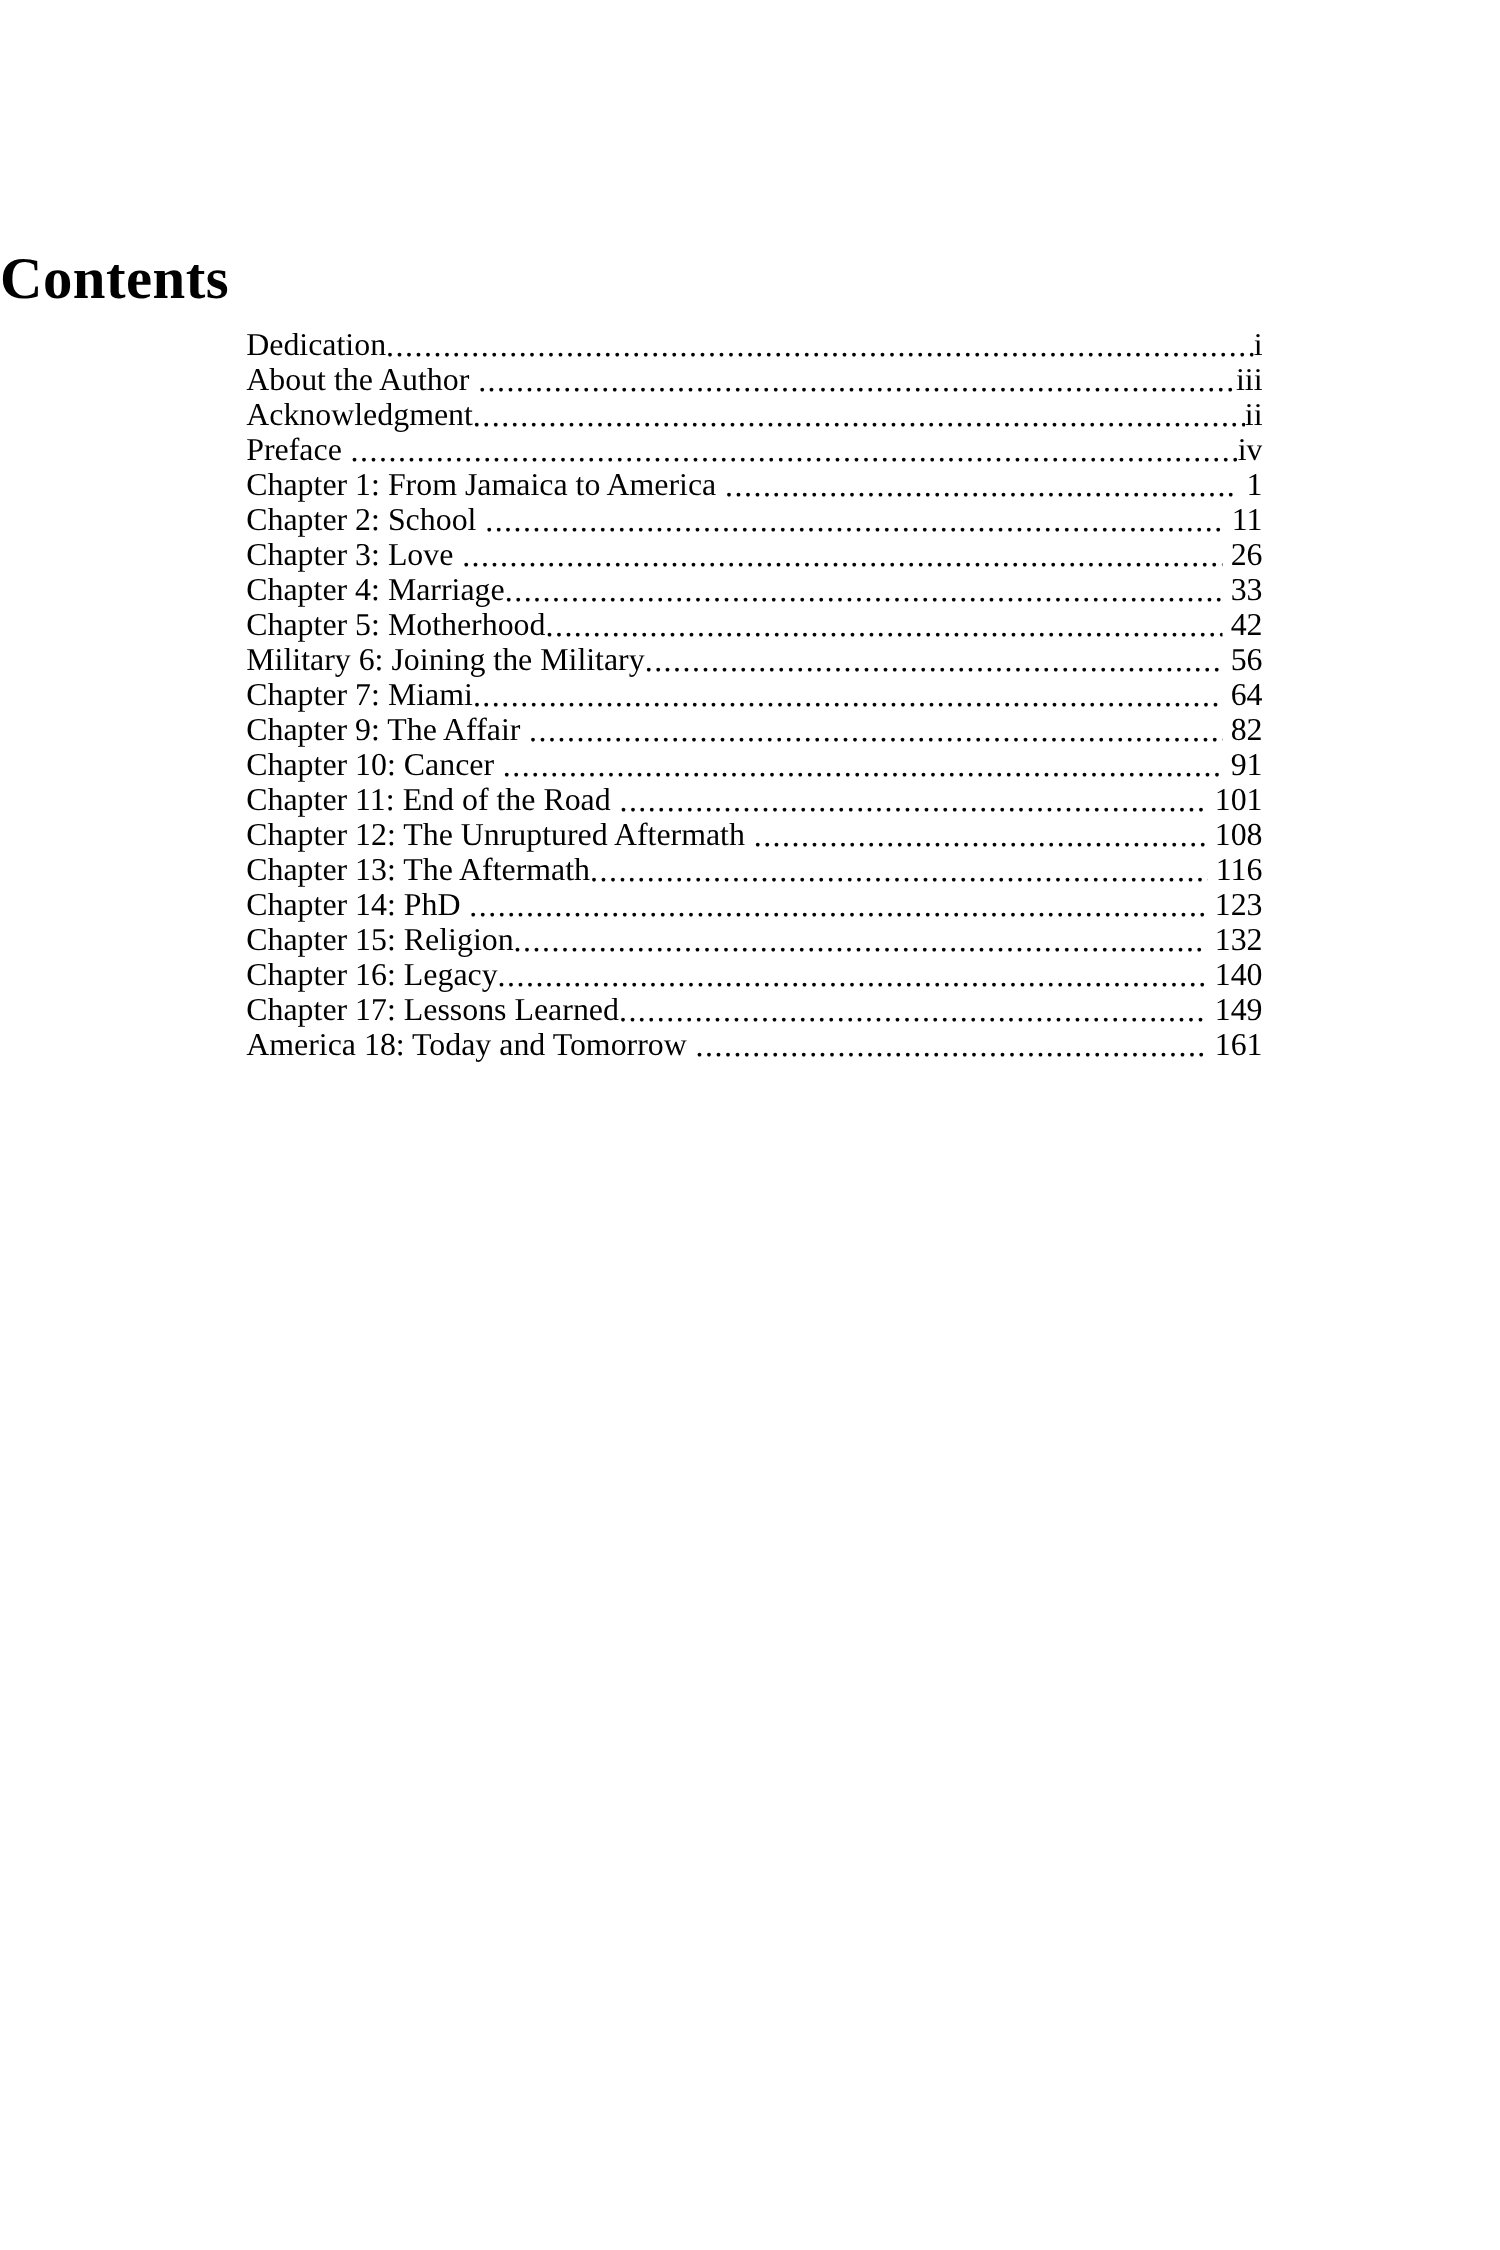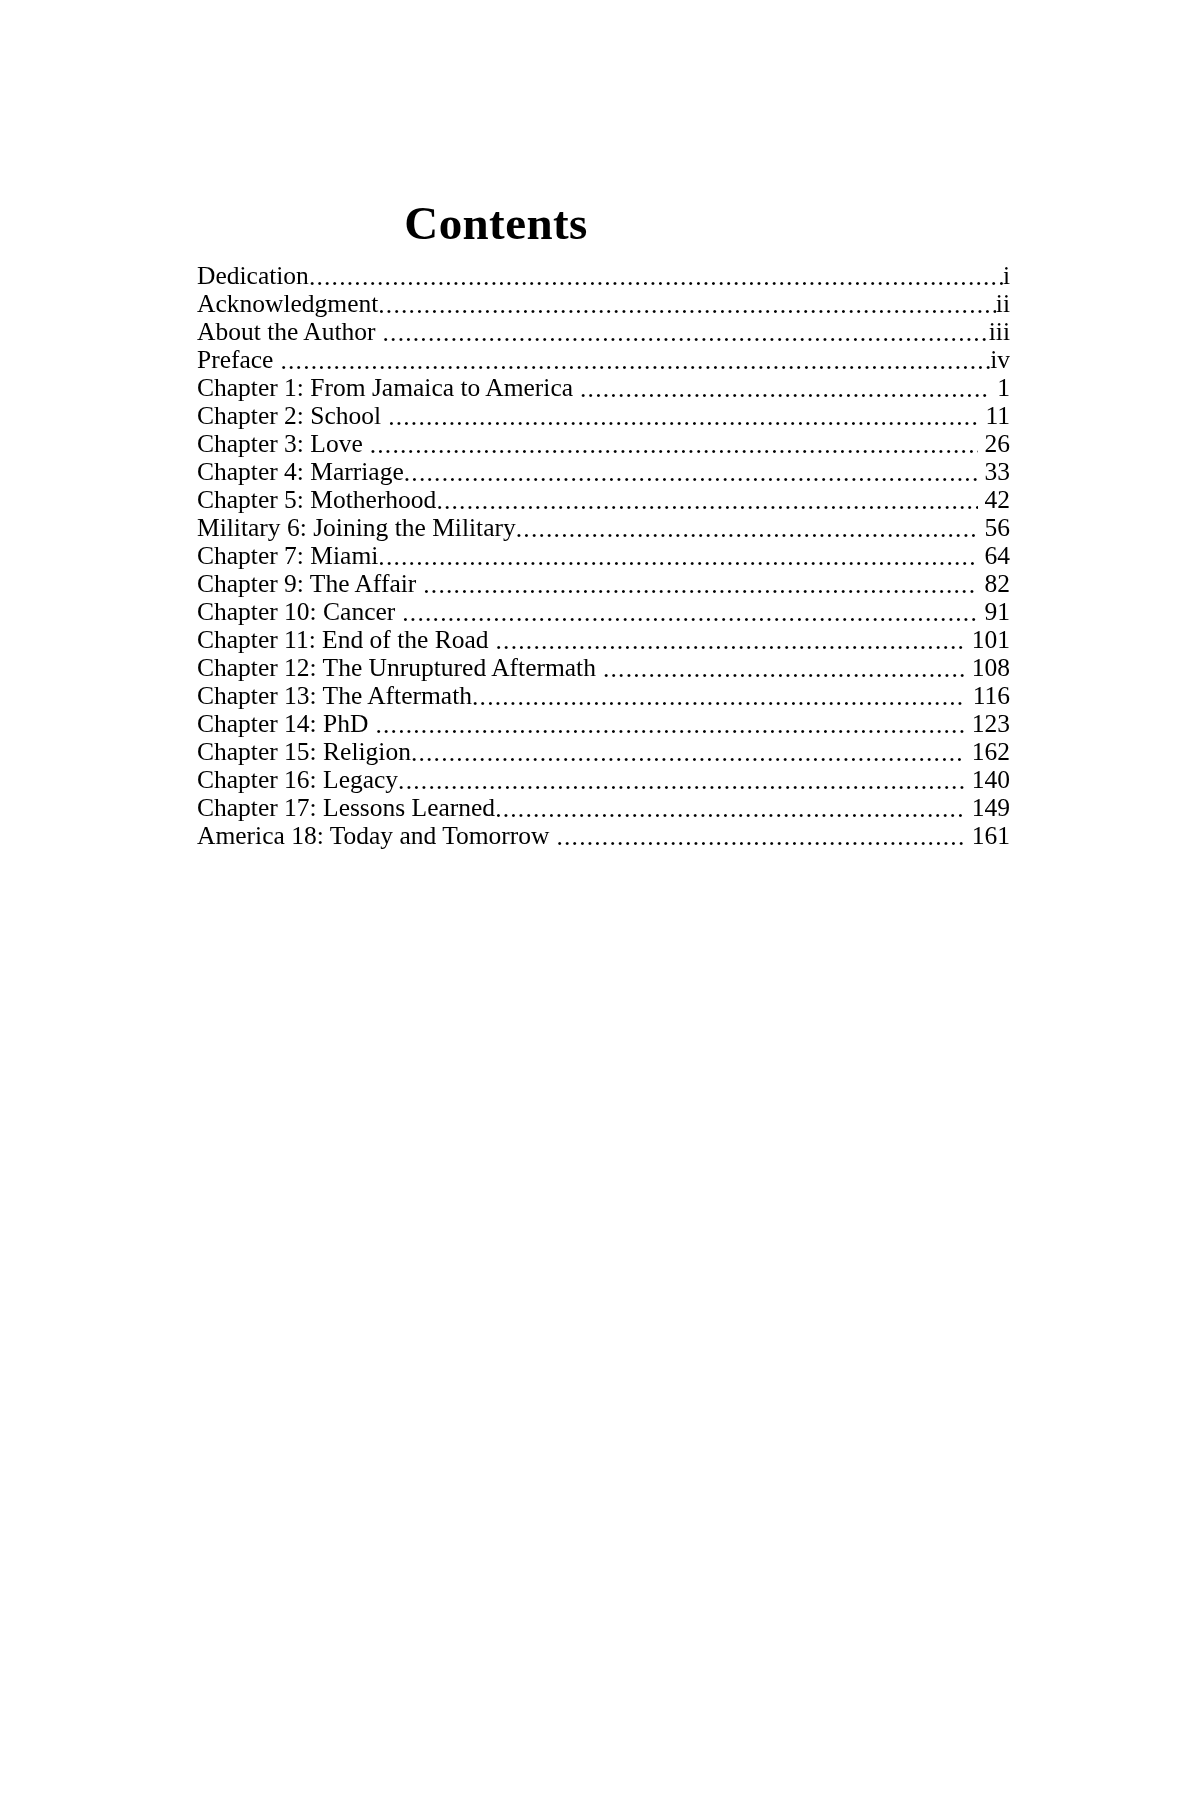--- a/index.html
+++ b/index.html
@@ -19,21 +19,20 @@
     margin: 0 auto;
     background: #ffffff;
     overflow: hidden;
     box-sizing: border-box;
   }
   .page-title {
     position: absolute;
     top: 166px;
     left: 0;
     width: 992px;
-    text-align: center;
     font-size: 47px;
     font-weight: bold;
     letter-spacing: 0.4px;
     line-height: 1.12;
     font-family: "Liberation Serif", "DejaVu Serif", serif;
   }
   .toc {
     position: absolute;
     top: 262px;
     left: 197px;
@@ -82,29 +81,29 @@
 <div class="page">
 
   <h1 class="page-title">Contents</h1>
 
   <div class="toc" id="toc-list">
       <div class="toc-entry">
         <span class="toc-label">Dedication</span>
         <span class="toc-leader"></span>
         <span class="toc-page">i</span>
       </div>
+      <div class="toc-entry gap-before">
+        <span class="toc-label">About the Author</span>
+        <span class="toc-leader"></span>
+        <span class="toc-page">iii</span>
+      </div>
       <div class="toc-entry">
         <span class="toc-label">Acknowledgment</span>
         <span class="toc-leader"></span>
         <span class="toc-page">ii</span>
-      </div>
-      <div class="toc-entry gap-before">
-        <span class="toc-label">About the Author</span>
-        <span class="toc-leader"></span>
-        <span class="toc-page">iii</span>
       </div>
       <div class="toc-entry gap-before">
         <span class="toc-label">Preface</span>
         <span class="toc-leader"></span>
         <span class="toc-page">iv</span>
       </div>
       <div class="toc-entry gap-before gap-after">
         <span class="toc-label">Chapter 1: From Jamaica to America</span>
         <span class="toc-leader"></span>
         <span class="toc-page">1</span>
@@ -165,21 +164,21 @@
         <span class="toc-page">116</span>
       </div>
       <div class="toc-entry gap-before gap-after">
         <span class="toc-label">Chapter 14: PhD</span>
         <span class="toc-leader"></span>
         <span class="toc-page">123</span>
       </div>
       <div class="toc-entry gap-after">
         <span class="toc-label">Chapter 15: Religion</span>
         <span class="toc-leader"></span>
-        <span class="toc-page">162</span>
+        <span class="toc-page">132</span>
       </div>
       <div class="toc-entry gap-after">
         <span class="toc-label">Chapter 16: Legacy</span>
         <span class="toc-leader"></span>
         <span class="toc-page">140</span>
       </div>
       <div class="toc-entry gap-after">
         <span class="toc-label">Chapter 17: Lessons Learned</span>
         <span class="toc-leader"></span>
         <span class="toc-page">149</span>

